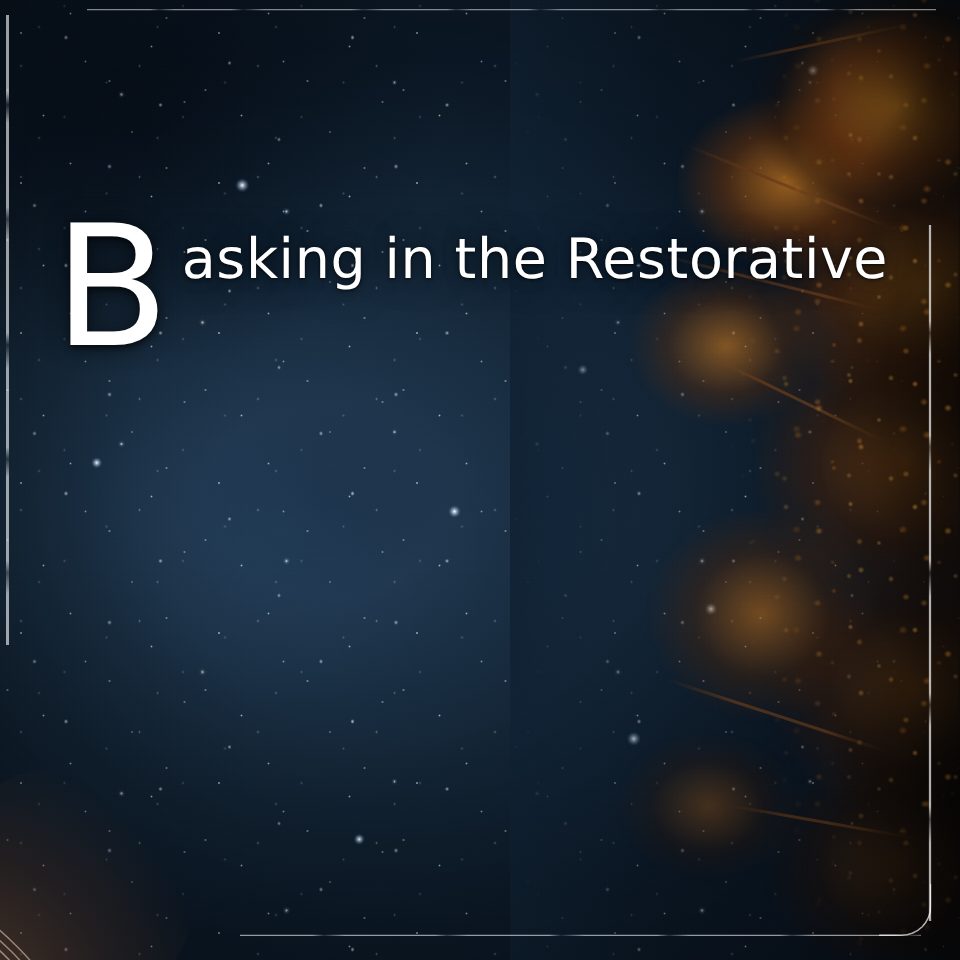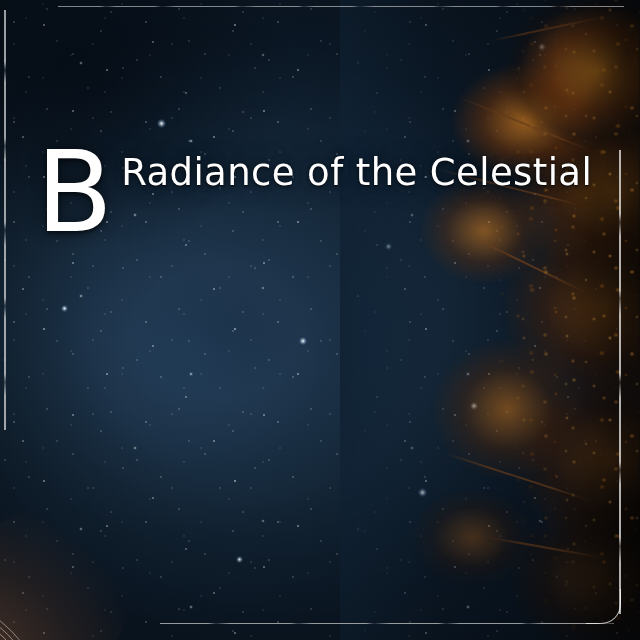--- a/index.html
+++ b/index.html
@@ -375,19 +375,19 @@
     <div class="frame-line frame-top"></div>
     <div class="frame-line frame-left"></div>
     <div class="frame-line frame-right"></div>
     <div class="frame-line frame-bottom"></div>
     <div class="frame-corner-br"></div>
   </div>
 
   <div class="title-block">
     <p class="title-text">
         <span class="dropcap">B</span>
-        <span class="title-lines">Radiance of the Celestial</span>
+        <span class="title-lines">asking in the Restorative</span>
       </p>
   </div>
 
   <div class="grain"></div>
 
 </div>
 
 </body></html>

